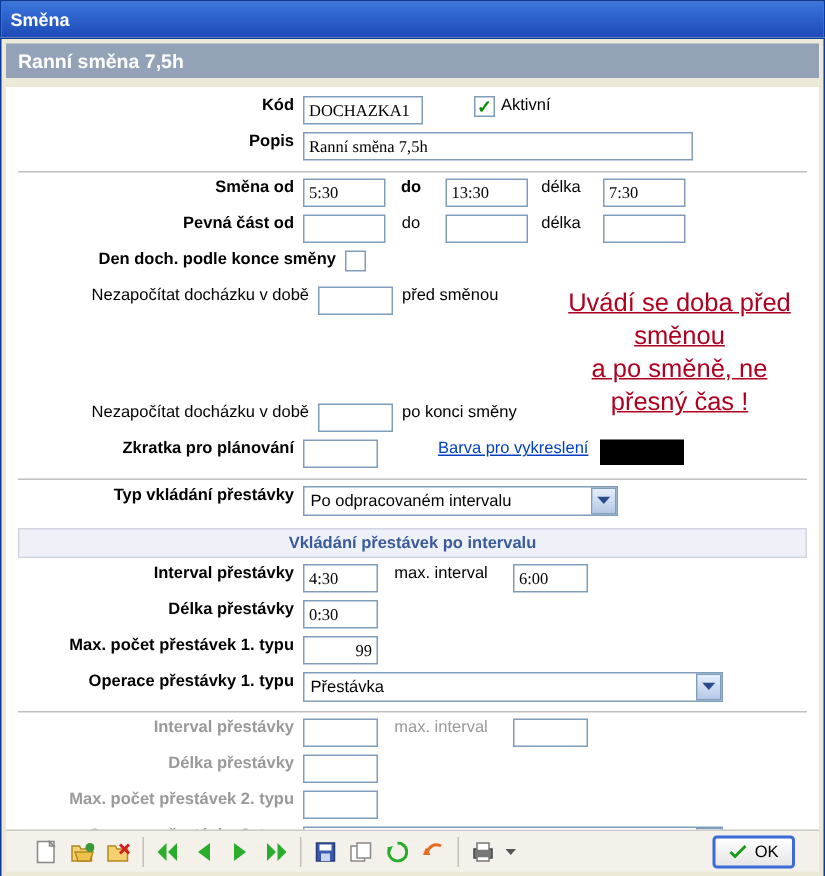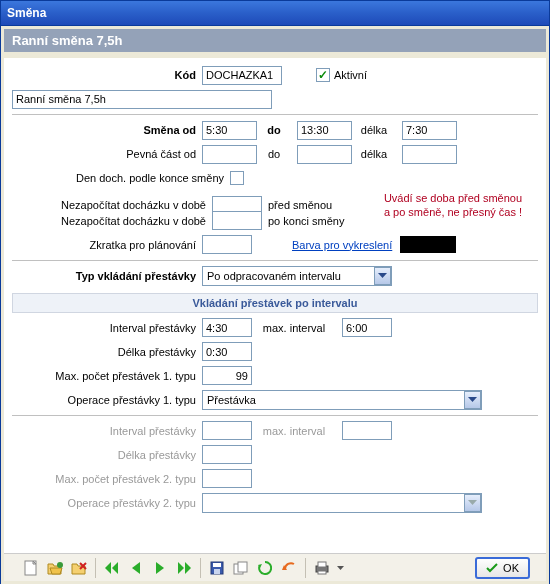--- a/index.html
+++ b/index.html
@@ -38,39 +38,38 @@
     margin-bottom: 6px;
   }
   .panel {
     background: #fff;
     padding: 4px 8px 2px 8px;
     height: 495px;
     overflow: hidden;
   }
   .row {
     display: flex;
-    align-items: center;
     margin: 2px 0;
     min-height: 22px;
   }
   .label {
     text-align: right;
     padding-right: 6px;
     color: #000;
   }
-  .label.wide { width: 190px; }
+  .label.wide { width: 190px; font-weight: bold; }
   .label.small { width: 40px; text-align: center; }
   .label.bold { font-weight: bold; }
   .label.dim { color: #999; }
   input[type="text"].tb, .tb {
     border: 1px solid #7f9db9;
     height: 19px;
     padding: 1px 3px;
     font-size: 11px;
-    font-family: Liberation Sans, sans-serif;
+    font-family: Liberation Serif, serif;
   }
   .tb.w80 { width: 80px; }
   .tb.w50 { width: 50px; }
   .tb.w55 { width: 55px; }
   .tb.w260 { width: 260px; }
   .tb.dim { color: #aaa; background: #fff; }
   .hr { border: none; border-top: 1px solid #c0c0c0; margin: 4px 0; }
   .checkbox {
     width: 14px; height: 14px;
     border: 1px solid #7f9db9;
@@ -98,23 +97,24 @@
   .select .dd {
     width: 17px; height: 18px;
     background: linear-gradient(to bottom,#e6eefc,#b6c8e8);
     border: 1px solid #7f9db9;
     display: flex; align-items: center; justify-content: center;
     margin: 0;
   }
   .select .dd svg { display:block }
   .warn {
     color: #b00020;
-    font-size: 11px;
+    font-size: 17px;
     text-align: center;
     line-height: 1.3;
+    text-decoration: underline;
   }
   .sectionhead {
     background: #eef2f8;
     border: 1px solid #d0d6e1;
     color: #3a5a9a;
     font-weight: bold;
     text-align: center;
     padding: 3px;
     margin: 6px 0 4px 0;
   }
@@ -166,20 +166,21 @@
 
     <div class="row">
       <div class="label wide bold">Kód</div>
       <input class="tb w80" value="DOCHAZKA1" style="">
       <div style="width:34px"></div>
       <span class="checkbox checked"></span>
       <span style="margin-left:4px">Aktivní</span>
     </div>
 
     <div class="row">
+      <div class="label wide bold">Popis</div>
       <input class="tb w260" value="Ranní směna 7,5h" style="">
     </div>
 
     <hr class="hr">
 
     <div class="row">
       <div class="label wide bold">Směna od</div>
       <input class="tb w55" value="5:30" style="">
       <div class="label small bold">do</div>
       <input class="tb w55" value="13:30" style="">
@@ -223,21 +224,21 @@
       <input class="tb w50" value="" style="">
       <div style="width:40px"></div>
       <span class="link">Barva pro vykreslení</span>
       <span style="margin-left:8px" class="colorbox"></span>
     </div>
 
     <hr class="hr">
 
     <div class="row">
       <div class="label wide bold">Typ vkládání přestávky</div>
-      <div class="select" style="width:190px">
+      <div class="select" style="width:210px">
         <span class="seltext">Po odpracovaném intervalu</span>
         <span class="dd">
           <svg width="9" height="6">
               <path d="M0 0 L9 0 L4.5 5 Z" fill="#2a4a8a"></path>
             </svg>
         </span>
       </div>
     </div>
 
     <div class="sectionhead">Vkládání přestávek po intervalu</div>

